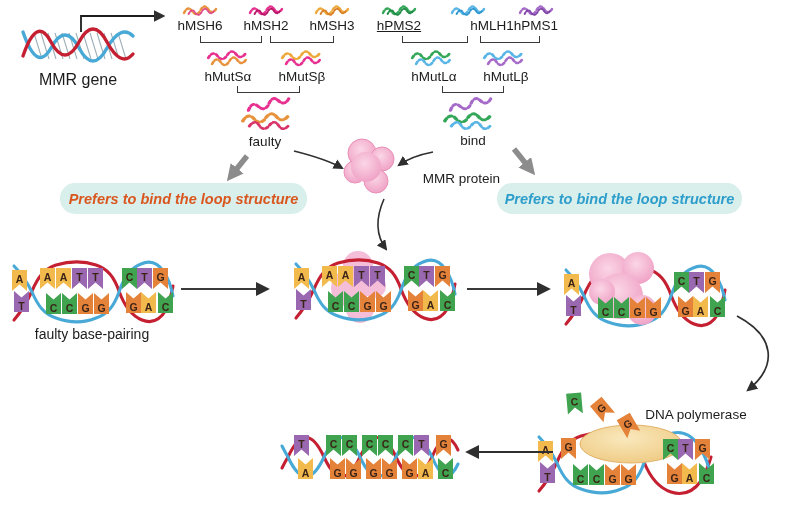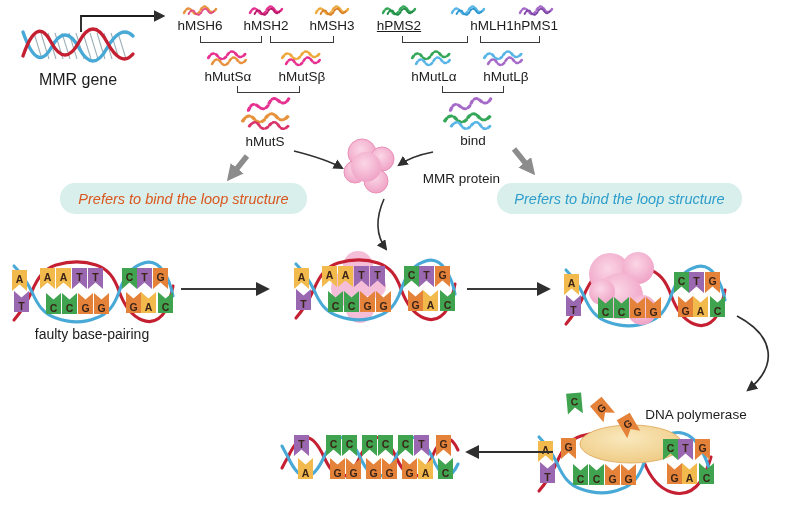--- a/index.html
+++ b/index.html
@@ -3,21 +3,21 @@
 <meta charset="utf-8">
 <style>
   html,body{margin:0;padding:0;background:#fff;}
   .stage{position:relative;width:788px;height:509px;background:#fff;overflow:hidden;
          font-family:"Liberation Sans",sans-serif;}
   .abs{position:absolute;}
   .label{position:absolute;color:#1c1c1c;text-align:center;font-size:13.5px;line-height:1.1;white-space:nowrap;}
   .bracket{position:absolute;height:6px;border:1.5px solid #3a3a3a;border-top:none;}
   .callout{position:absolute;height:31px;border-radius:15px;background:var(--callout-bg);
            display:flex;align-items:center;justify-content:center;
-           font-weight:normal;font-style:italic;font-size:14.5px;}
+           font-weight:bold;font-style:italic;font-size:14.5px;}
   .callout.left{color:var(--callout-left);}
   .callout.right{color:var(--callout-right);}
   svg{overflow:visible;}
   .sr{fill:none;stroke:var(--strand-red);stroke-width:3.1;stroke-linecap:round;}
   .sb{fill:none;stroke:var(--strand-blue);stroke-width:3.1;stroke-linecap:round;}
   .base-letter{font:bold 10.5px "Liberation Sans",sans-serif;fill:#3a2417;text-anchor:middle;}
   .overlay{position:absolute;left:0;top:0;pointer-events:none;z-index:6;}
   .dnasvg{position:absolute;z-index:3;}
   .icon{position:absolute;z-index:2;}
 </style>
@@ -130,21 +130,21 @@
   <svg class="icon" style="left:238px;top:98px;" width="58" height="36">
     <use href="#wv" transform="translate(6,2) rotate(-10) scale(1.3,1.1)" stroke-width="2.6" stroke-dasharray="2.4 2.1" stroke="#e73190"></use>
     <use href="#wv" transform="translate(2,12) scale(1.4,1.1)" stroke-width="2.6" stroke-dasharray="2.4 2.1" stroke="#e8923d"></use>
     <use href="#wv" transform="translate(10,18) rotate(6) scale(1.2,1)" stroke-width="2.6" stroke-dasharray="2.4 2.1" stroke="#d9356b"></use>
   </svg>
   <svg class="icon" style="left:440px;top:98px;" width="58" height="36">
     <use href="#wv" transform="translate(6,2) rotate(-10) scale(1.3,1.1)" stroke-width="2.6" stroke-dasharray="2.4 2.1" stroke="#a66bc9"></use>
     <use href="#wv" transform="translate(2,12) scale(1.4,1.1)" stroke-width="2.6" stroke-dasharray="2.4 2.1" stroke="#35a759"></use>
     <use href="#wv" transform="translate(10,18) rotate(6) scale(1.2,1)" stroke-width="2.6" stroke-dasharray="2.4 2.1" stroke="#58b5e6"></use>
   </svg>
-  <div class="label" style="left:233px;top:135px;width:64px;">hMutS</div>
+  <div class="label" style="left:233px;top:135px;width:64px;">faulty</div>
   <div class="label" style="left:441px;top:134px;width:64px;">bind</div>
 
   <svg class="abs" style="left:338px;top:136px;z-index:4;" width="64" height="64">
     <g stroke="#ea8fb6" stroke-width="1">
       <circle cx="24" cy="17" r="14" fill="url(#gradPink)"></circle>
       <circle cx="44" cy="23" r="12" fill="url(#gradPink)"></circle>
       <circle cx="17" cy="36" r="11" fill="url(#gradPink)"></circle>
       <circle cx="38" cy="45" r="12" fill="url(#gradPink)"></circle>
       <circle cx="28" cy="31" r="15" fill="url(#gradPink)" stroke="none"></circle>
     </g>

